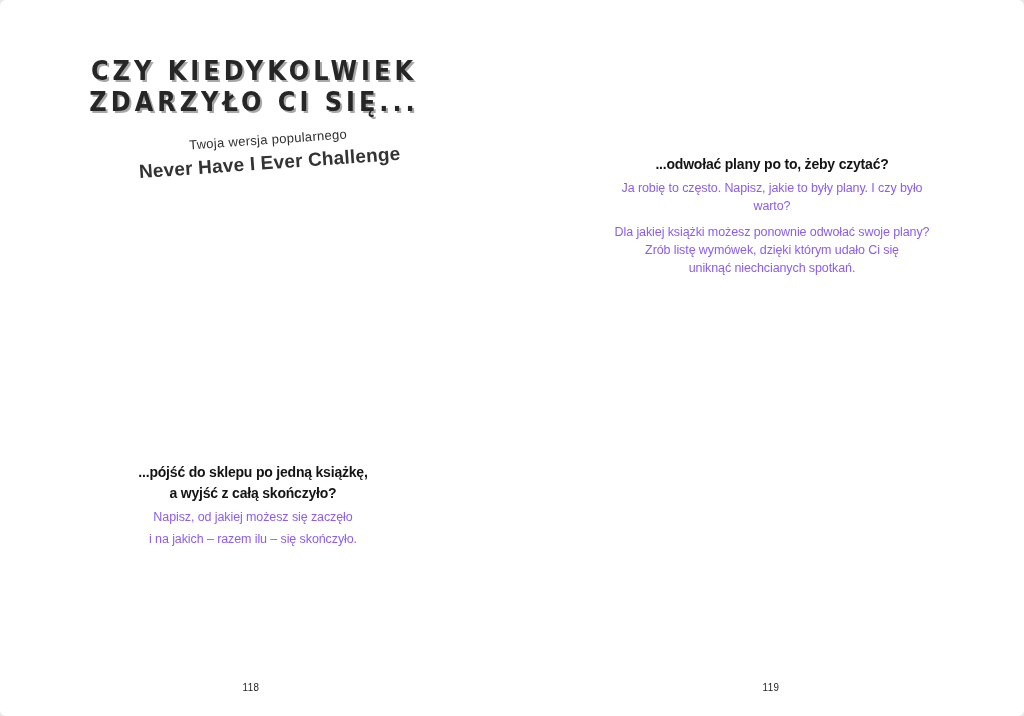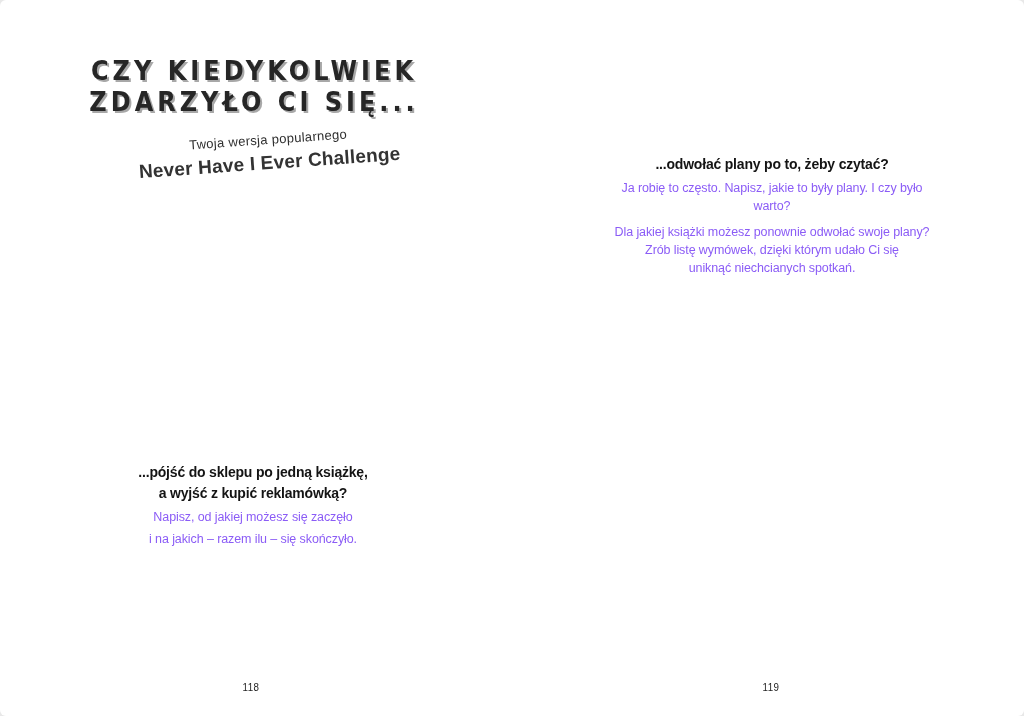--- a/index.html
+++ b/index.html
@@ -95,21 +95,21 @@
     <div class="abs center subtitle-block">
       <div class="subtitle-small">Twoja wersja popularnego</div>
       <div class="subtitle-bold">Never Have I Ever Challenge</div>
     </div>
 
     <div class="abs center q1-block">
     </div>
 
     <div class="abs center q2-block">
       <div class="q-bold">...pójść do sklepu po jedną książkę,</div>
-      <div class="q-bold">a wyjść z kupić reklamówką?</div>
+      <div class="q-bold">a wyjść z całą skończyło?</div>
       <div class="q-hint">Napisz, od jakiej możesz się zaczęło</div>
       <div class="q-hint">i na jakich – razem ilu – się skończyło.</div>
     </div>
 
     <div class="abs center page-number left">118</div>
   </div>
 
   <div>
 
     <div class="abs center rq-block">

